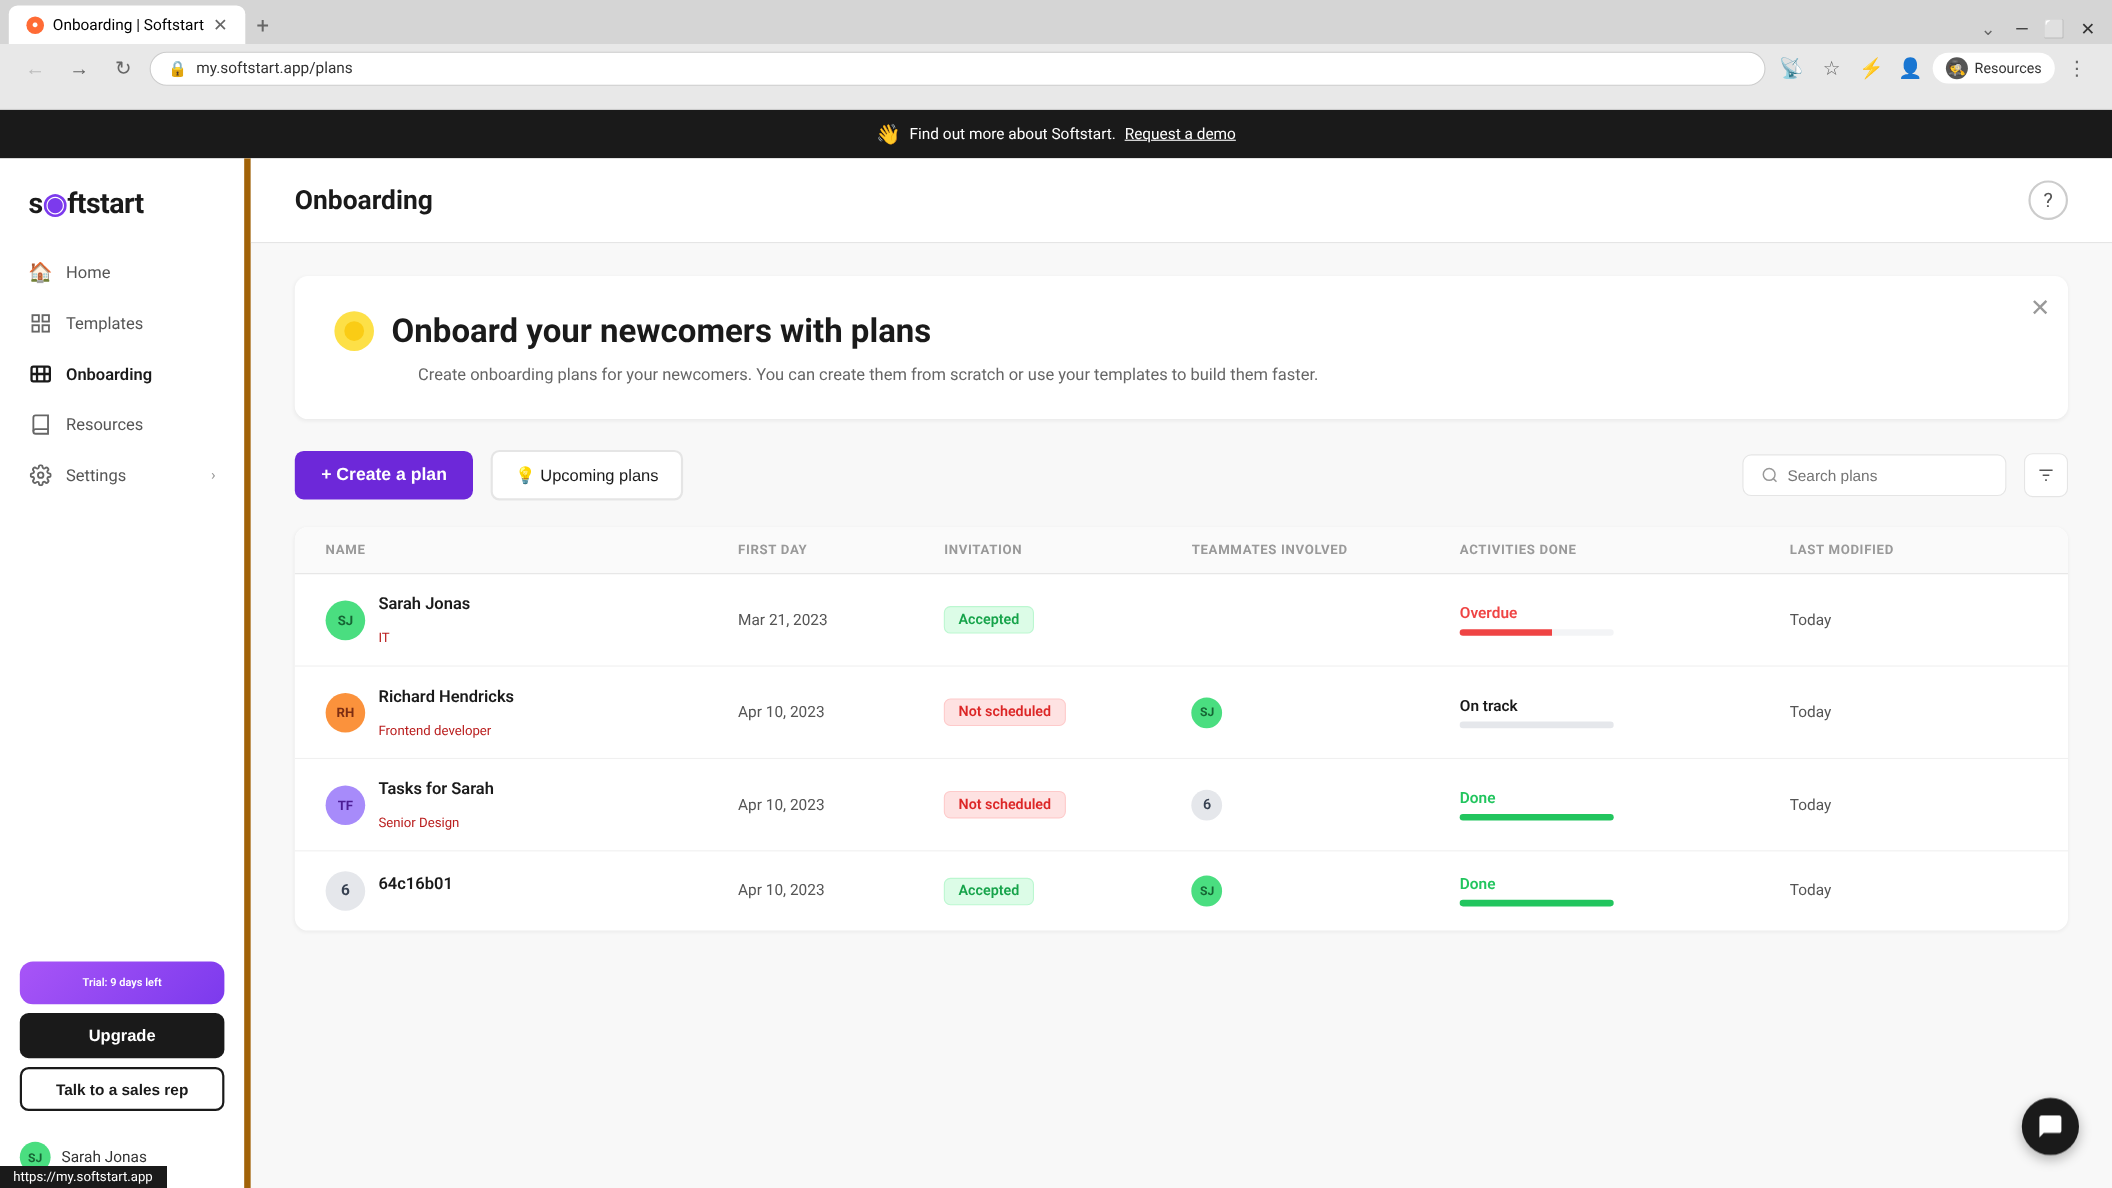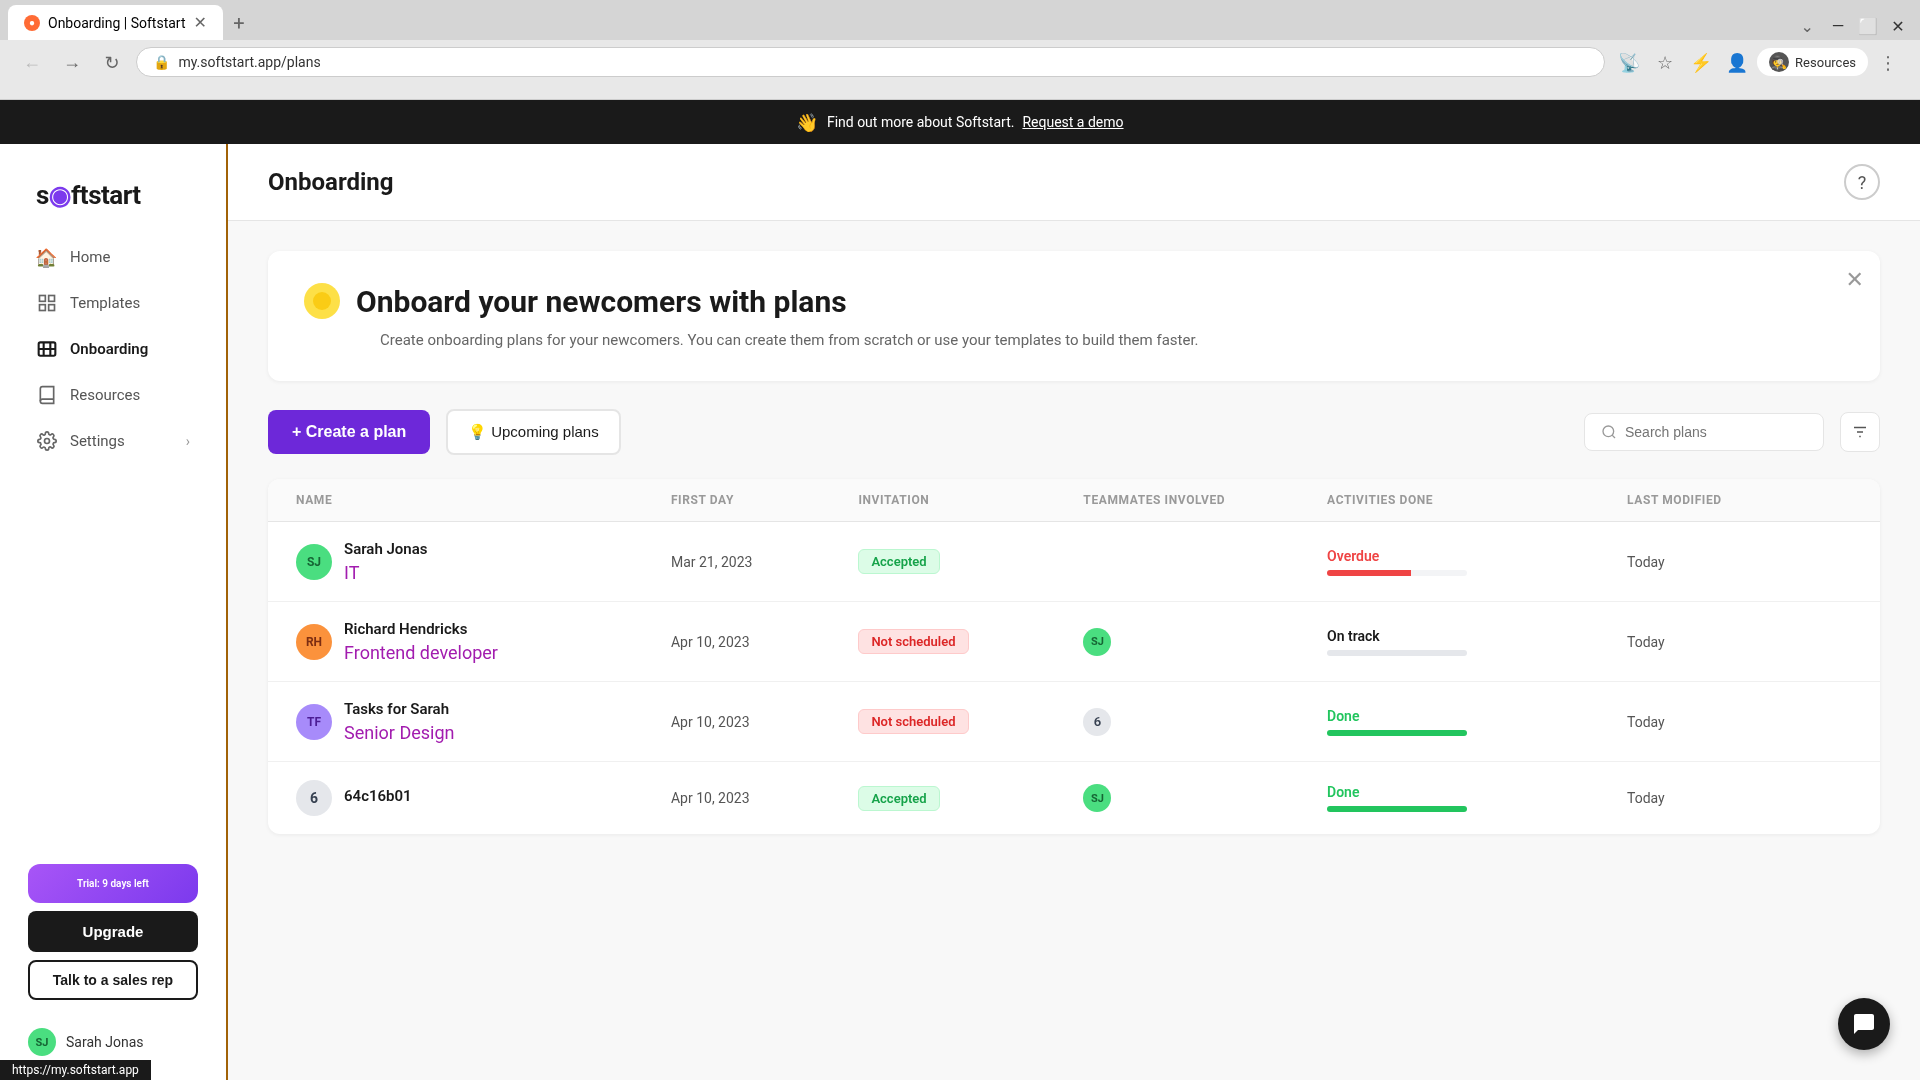--- a/index.html
+++ b/index.html
@@ -29,21 +29,21 @@
 
     
     .banner { background: #1a1a1a; height: 44px; display: flex; align-items: center; justify-content: center; gap: 8px; font-size: 14px; color: white; }
     .banner-emoji { font-size: 18px; }
     .banner-link { color: #fff; text-decoration: underline; cursor: pointer; }
 
     
     .app-layout { display: flex; height: calc(1080px - 100px - 44px); }
 
     
-    .sidebar { width: 228px; background: white; border-right: 2px solid #a16207; display: flex; flex-direction: column; padding: 12px; }
+    .sidebar { width: 228px; background: white; border-right: 6px solid #a16207; display: flex; flex-direction: column; padding: 2px; }
     .sidebar-logo { padding: 24px 24px 16px; }
     .logo-text { font-size: 26px; font-weight: 700; color: #1a1a1a; letter-spacing: -0.5px; }
     .logo-text .logo-dot { color: #7c3aed; }
 
     .nav-items { flex: 1; padding: 8px 0; }
     .nav-item { display: flex; align-items: center; gap: 12px; padding: 12px 24px; cursor: pointer; color: #555; font-size: 15px; border-radius: 0; transition: background 0.15s; }
     .nav-item.active { color: #1a1a1a; font-weight: 600; }
     .nav-item .nav-icon { width: 22px; height: 22px; display: flex; align-items: center; justify-content: center; font-size: 18px; color: #666; }
     .nav-item.active .nav-icon { color: #1a1a1a; }
     .nav-item .chevron { margin-left: auto; font-size: 14px; color: #999; }
@@ -87,21 +87,21 @@
     .table-header-cell { font-size: 12px; font-weight: 700; color: #999; text-transform: uppercase; letter-spacing: 0.05em; }
     .table-row { display: grid; grid-template-columns: 2fr 1fr 1.2fr 1.3fr 1.6fr 1.2fr; padding: 18px 28px; border-bottom: 1px solid #f0f0f0; align-items: center; cursor: pointer; }
     .table-row:last-child { border-bottom: none; }
     .name-cell { display: flex; align-items: center; gap: 12px; }
     .avatar { width: 36px; height: 36px; border-radius: 50%; display: flex; align-items: center; justify-content: center; font-size: 12px; font-weight: 700; color: white; flex-shrink: 0; }
     .avatar.sj { background: #4ade80; color: #166534; }
     .avatar.rh { background: #fb923c; color: #7c2d12; }
     .avatar.tf { background: #a78bfa; color: #4c1d95; }
     .avatar.num { background: #e5e7eb; color: #374151; font-size: 14px; font-weight: 700; }
     .person-name { font-size: 15px; font-weight: 600; color: #1a1a1a; }
-    .person-role { font-size: 18px; color: #a21caf; margin-top: 4px; }
+    .person-role { font-size: 12px; color: #b91c1c; margin-top: 15px; }
     .date-cell { font-size: 14px; color: #555; }
     .status-badge { display: inline-flex; padding: 4px 12px; border-radius: 6px; font-size: 13px; font-weight: 600; }
     .status-badge.accepted { color: #16a34a; background: #dcfce7; border: 1.5px solid #bbf7d0; }
     .status-badge.not-scheduled { color: #dc2626; background: #fee2e2; border: 1.5px solid #fecaca; }
     .teammates-cell { display: flex; align-items: center; gap: 6px; }
     .teammate-avatar { width: 28px; height: 28px; border-radius: 50%; display: flex; align-items: center; justify-content: center; font-size: 11px; font-weight: 700; }
     .teammate-avatar.sj { background: #4ade80; color: #166534; }
     .count-badge { background: #e5e7eb; border-radius: 50%; width: 28px; height: 28px; display: flex; align-items: center; justify-content: center; font-size: 13px; font-weight: 600; color: #374151; }
     .activities-cell { display: flex; flex-direction: column; gap: 6px; }
     .activity-status { font-size: 14px; font-weight: 600; color: #1a1a1a; }

